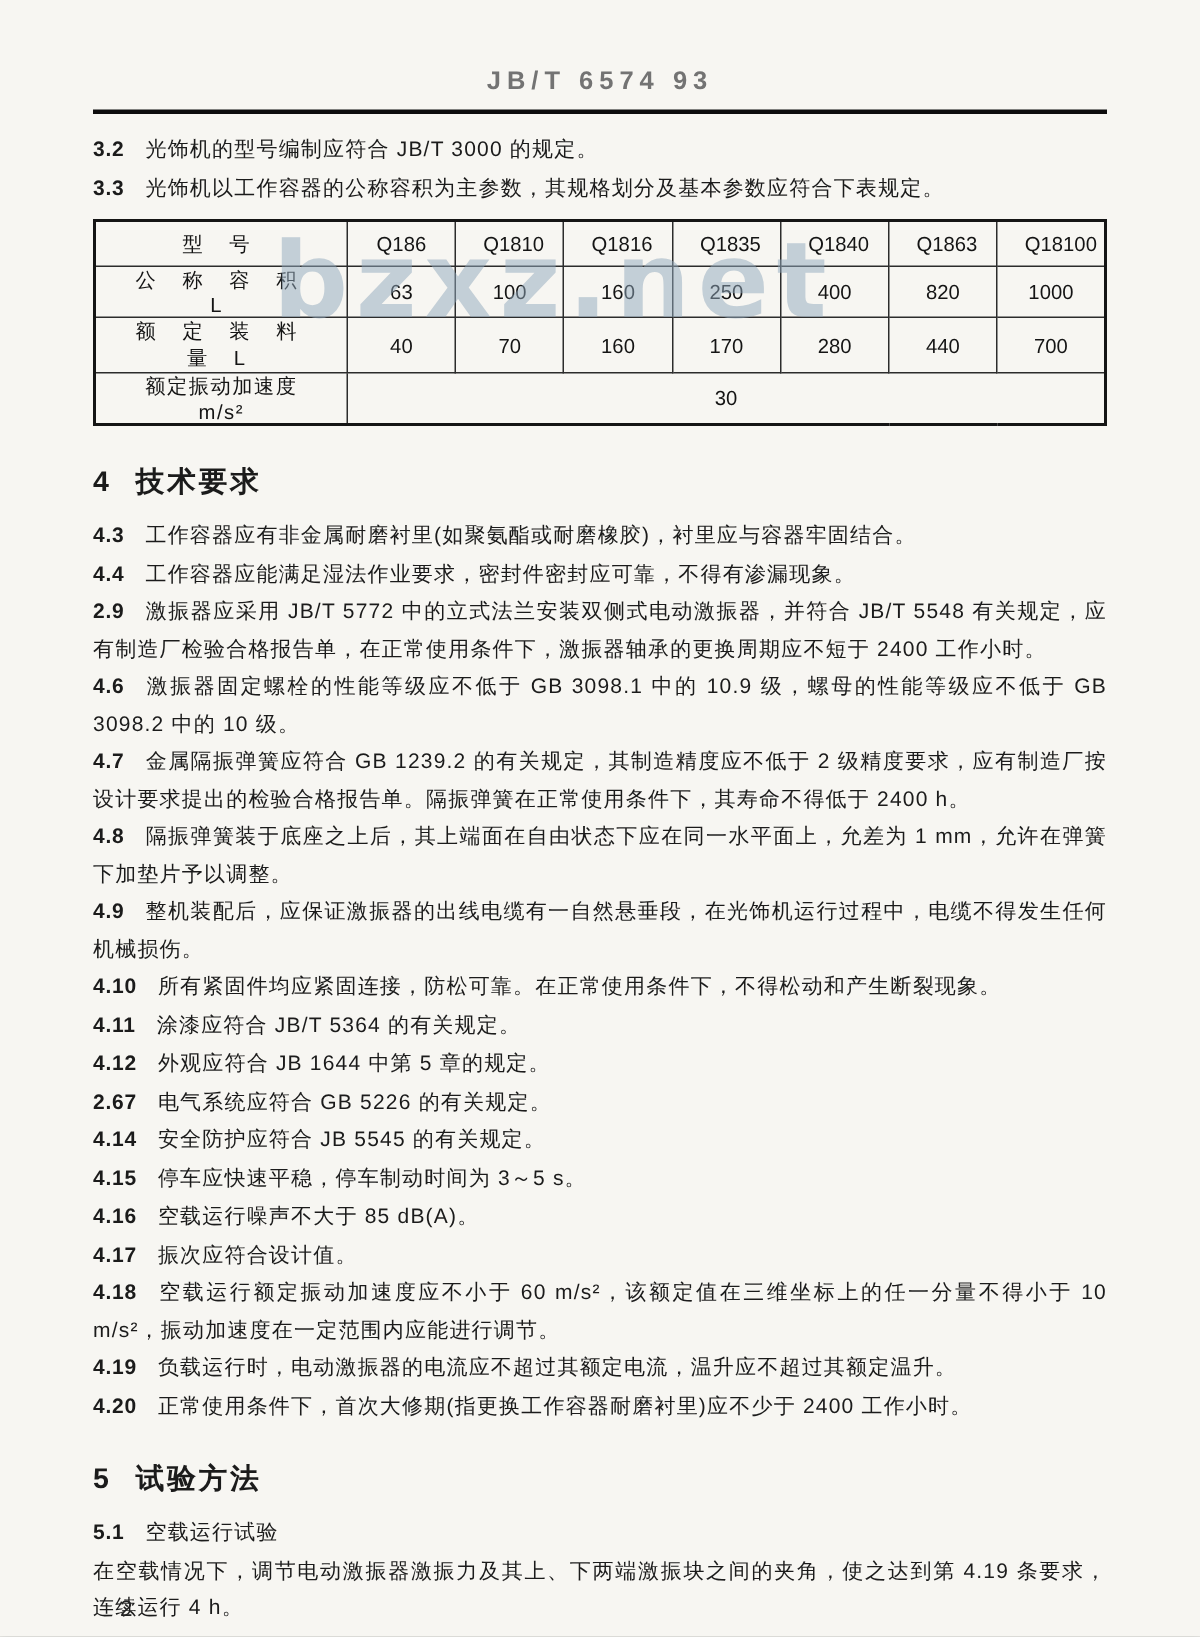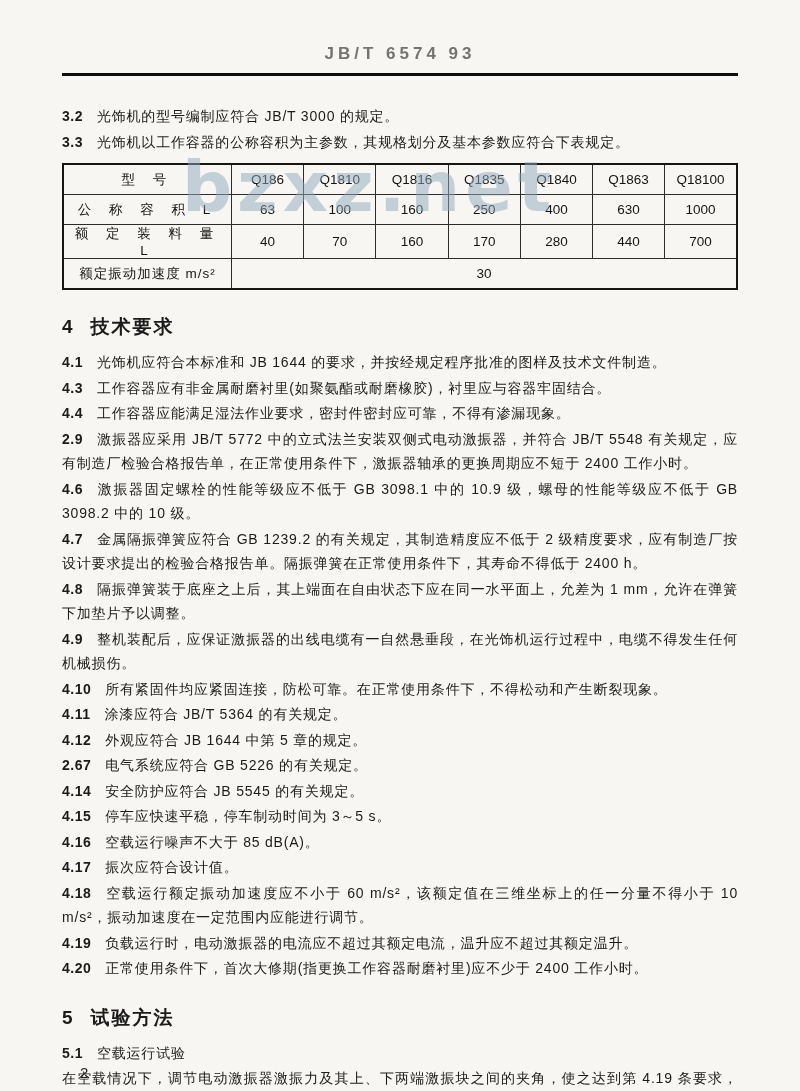--- a/index.html
+++ b/index.html
@@ -11,32 +11,32 @@
     color:#1b1b1b;
     font-family:"Liberation Sans","DejaVu Sans",sans-serif;
     overflow:hidden;
     box-shadow:0 0 6px rgba(0,0,0,.25);
   }
   .content{padding:0 62px;}
   .doc-header{padding-top:44px;text-align:center;font-size:17px;font-weight:bold;letter-spacing:4px;color:#737373;}
   .header-rule{height:3px;background:#0d0d0d;margin-top:9px;}
   .clause{margin:0;font-size:14px;line-height:24.5px;letter-spacing:.8px;text-align:justify;}
   .clause-block .clause{margin-top:1px;}
-  .sec3{margin-top:28px;}
+  .sec3{margin-top:11px;}
   .cnum{font-weight:bold;letter-spacing:.5px;margin-right:14px;}
   .sec-heading{margin:24px 0 10px 0;font-size:19px;font-weight:bold;letter-spacing:2px;}
   .sec-heading .snum{margin-right:16px;}
   table.spec{
     width:100%;border-collapse:collapse;margin-top:9px;
     border:2px solid #151515;table-layout:fixed;
   }
   table.spec td,table.spec th{
     border:1px solid #2c2c2c;
     height:29px;text-align:center;vertical-align:middle;
-    font-size:13.5px;font-weight:normal;color:#141414;padding:0 0;
+    font-size:13.5px;font-weight:normal;color:#141414;padding:0 18px;
   }
   table.spec .lbl{letter-spacing:1px;}
   table.spec .lbl.spaced{letter-spacing:7px;}
   table.spec col.c-label{width:25%;}
   .watermark{
     position:absolute;left:182px;top:146px;
     font-size:70px;font-weight:bold;letter-spacing:5px;
     color:rgba(143,168,188,.5);
     pointer-events:none;user-select:none;z-index:5;
     font-family:"DejaVu Sans","Liberation Sans",sans-serif;
@@ -83,21 +83,21 @@
           </tr>
       </thead>
       <tbody>
           <tr>
             <td class="lbl spaced">公 称 容 积  L</td>
             <td>63</td>
             <td>100</td>
             <td>160</td>
             <td>250</td>
             <td>400</td>
-            <td>630</td>
+            <td>820</td>
             <td>1000</td>
           </tr>
           <tr>
             <td class="lbl spaced">额 定 装 料 量  L</td>
             <td>40</td>
             <td>70</td>
             <td>160</td>
             <td>170</td>
             <td>280</td>
             <td>440</td>
@@ -107,21 +107,20 @@
             <td class="lbl">额定振动加速度  m/s²</td>
             <td colspan="7">30</td>
           </tr>
         </tbody>
     </table>
 
     <h2 class="sec-heading">
       <span class="snum">4</span><span>技术要求</span>
     </h2>
     <div class="clause-block">
-        <p class="clause"><span class="cnum">4.1</span>光饰机应符合本标准和 JB 1644 的要求，并按经规定程序批准的图样及技术文件制造。</p>
         <p class="clause"><span class="cnum">4.3</span>工作容器应有非金属耐磨衬里(如聚氨酯或耐磨橡胶)，衬里应与容器牢固结合。</p>
         <p class="clause"><span class="cnum">4.4</span>工作容器应能满足湿法作业要求，密封件密封应可靠，不得有渗漏现象。</p>
         <p class="clause"><span class="cnum">2.9</span>激振器应采用 JB/T 5772 中的立式法兰安装双侧式电动激振器，并符合 JB/T 5548 有关规定，应有制造厂检验合格报告单，在正常使用条件下，激振器轴承的更换周期应不短于 2400 工作小时。</p>
         <p class="clause"><span class="cnum">4.6</span>激振器固定螺栓的性能等级应不低于 GB 3098.1 中的 10.9 级，螺母的性能等级应不低于 GB 3098.2 中的 10 级。</p>
         <p class="clause"><span class="cnum">4.7</span>金属隔振弹簧应符合 GB 1239.2 的有关规定，其制造精度应不低于 2 级精度要求，应有制造厂按设计要求提出的检验合格报告单。隔振弹簧在正常使用条件下，其寿命不得低于 2400 h。</p>
         <p class="clause"><span class="cnum">4.8</span>隔振弹簧装于底座之上后，其上端面在自由状态下应在同一水平面上，允差为 1 mm，允许在弹簧下加垫片予以调整。</p>
         <p class="clause"><span class="cnum">4.9</span>整机装配后，应保证激振器的出线电缆有一自然悬垂段，在光饰机运行过程中，电缆不得发生任何机械损伤。</p>
         <p class="clause"><span class="cnum">4.10</span>所有紧固件均应紧固连接，防松可靠。在正常使用条件下，不得松动和产生断裂现象。</p>
         <p class="clause"><span class="cnum">4.11</span>涂漆应符合 JB/T 5364 的有关规定。</p>
         <p class="clause"><span class="cnum">4.12</span>外观应符合 JB 1644 中第 5 章的规定。</p>

